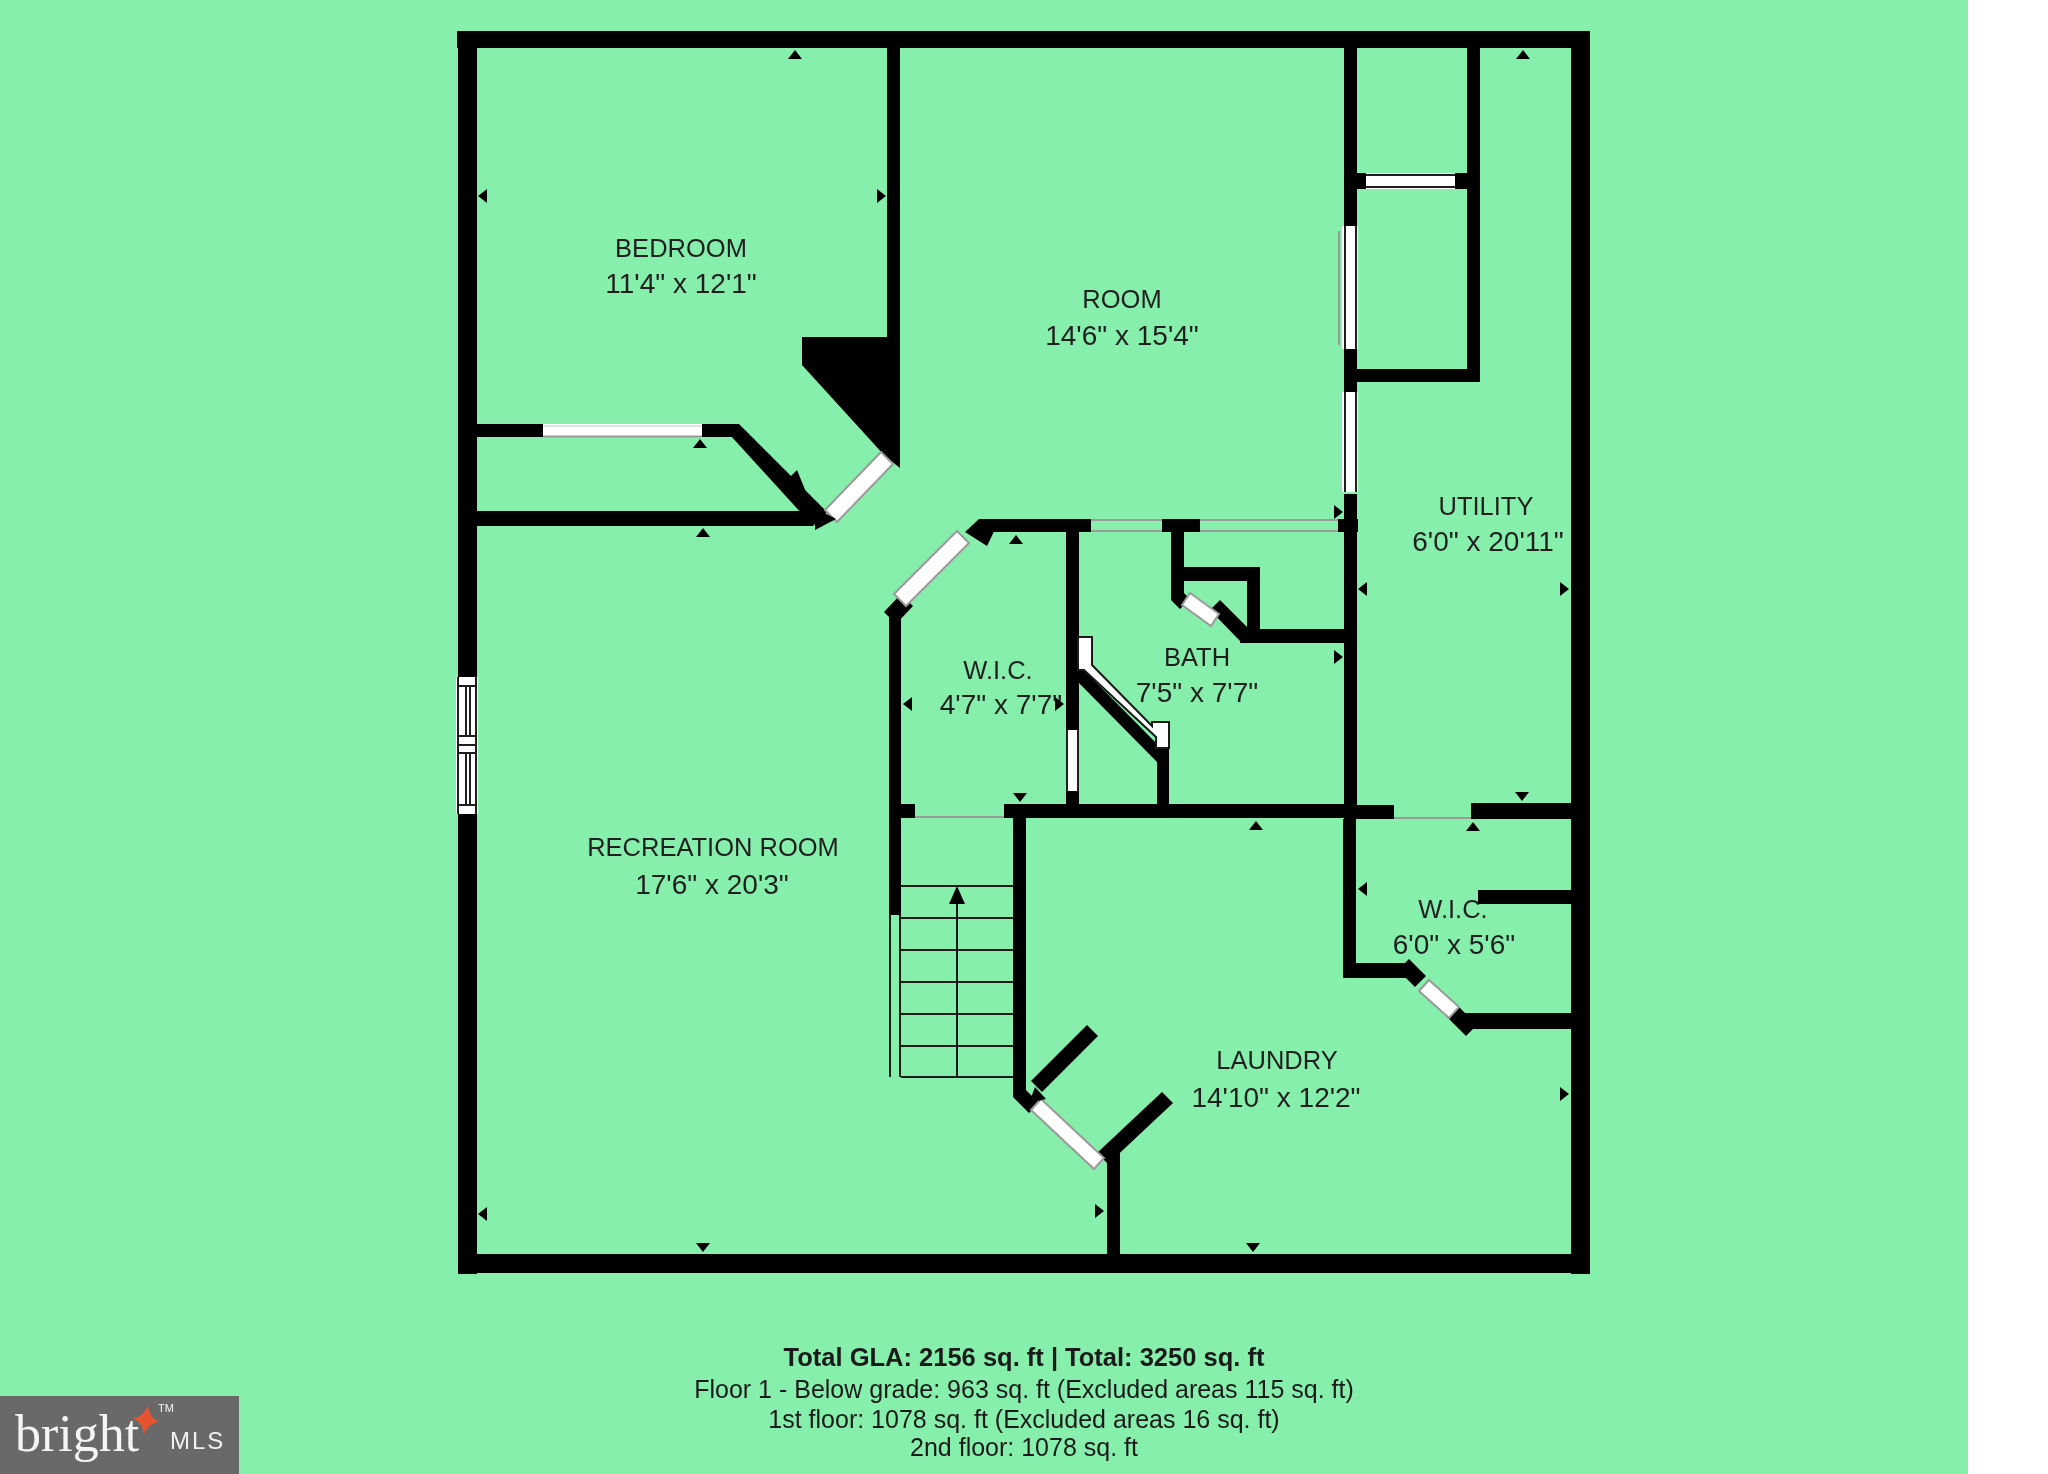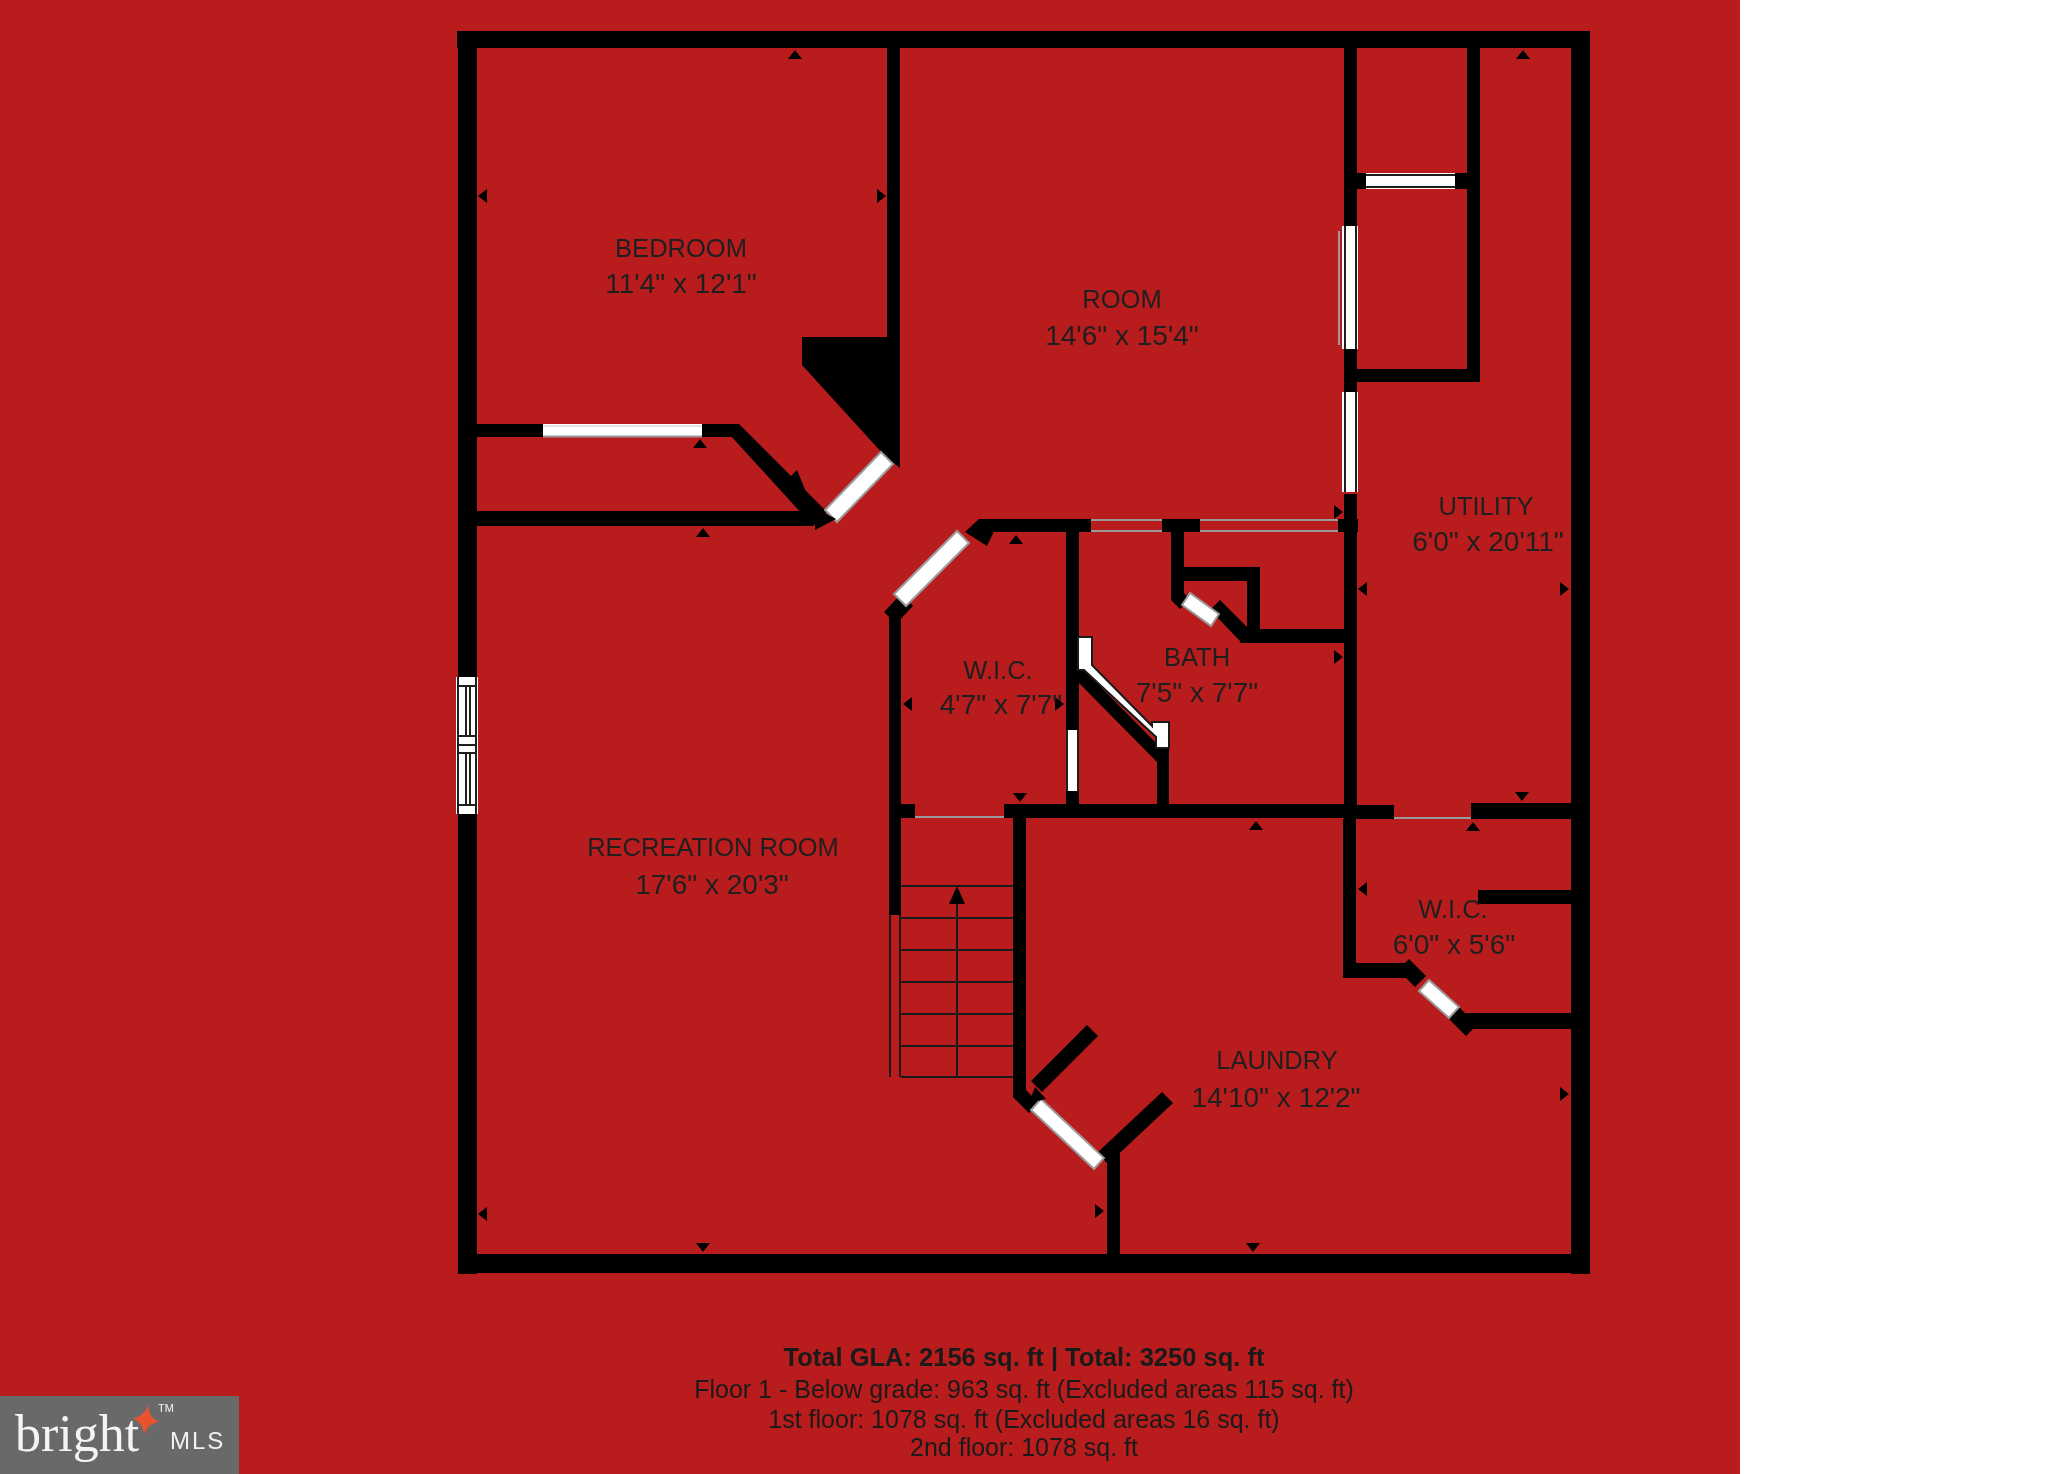--- a/index.html
+++ b/index.html
@@ -1,16 +1,16 @@
 <!DOCTYPE html>
 <html><head>
 <meta charset="utf-8">
 <style>
   html,body{margin:0;padding:0;background:#ffffff;}
-  #page{position:relative;width:1740px;height:1474px;background:#b91c1c;overflow:hidden;}
+  #page{position:relative;width:1968px;height:1474px;background:#86efac;overflow:hidden;}
   svg{position:absolute;top:0;left:0;}
   text{font-family:"Liberation Sans", sans-serif;}
 </style>
 </head>
 <body>
 <div id="page">
 <svg width="2048" height="1474" viewBox="0 0 2048 1474">
 <g fill="#000000" stroke="none">
 
 <rect x="457" y="31" width="1133" height="17"></rect>

